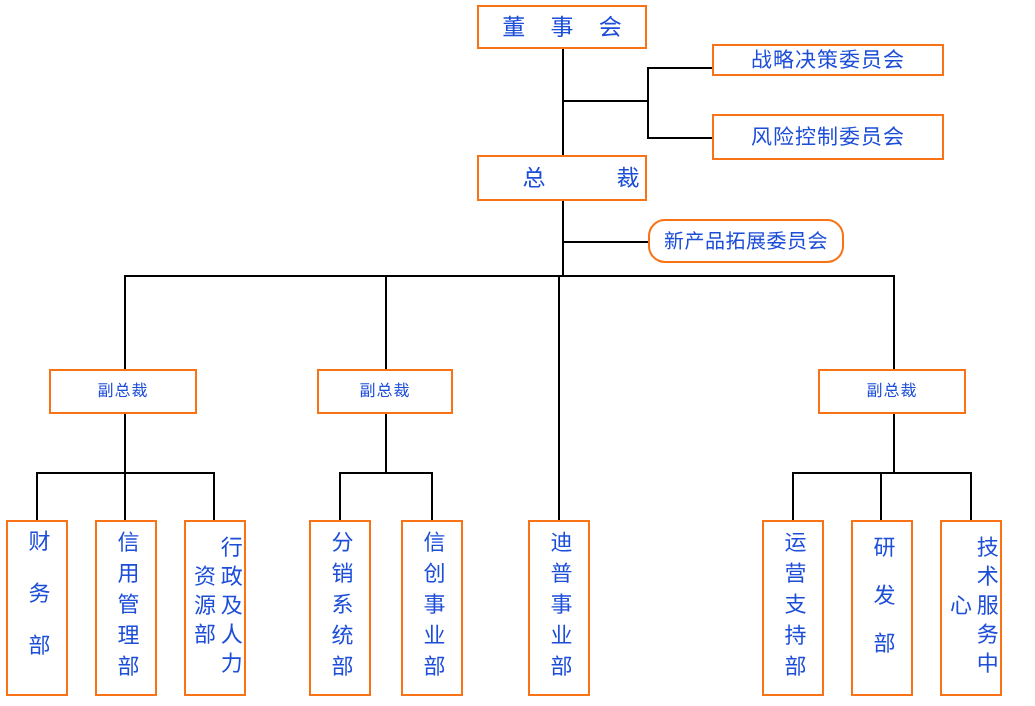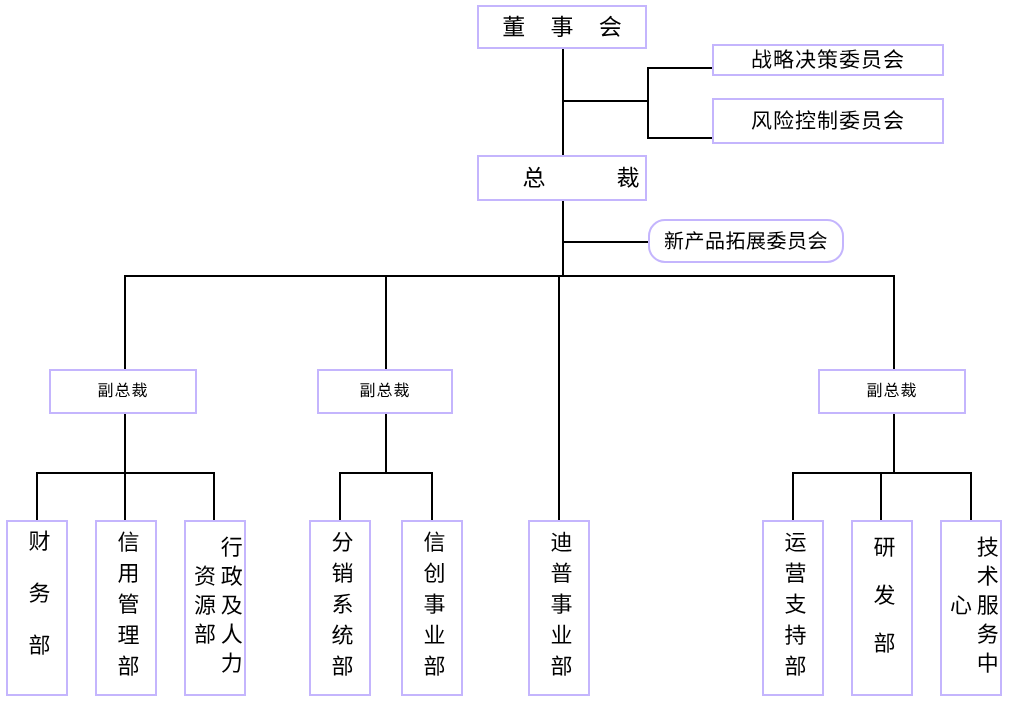--- a/index.html
+++ b/index.html
@@ -17,26 +17,26 @@
   }
   
   .ln{position:absolute;background:#000000;}
   .ln.h{height:2px;}
   .ln.v{width:2px;}
 
   
   .node{
     position:absolute;
     box-sizing:border-box;
-    border:2px solid #c4b5fd;
+    border:2px solid #f97316;
     background:#ffffff;
     display:flex;
     align-items:center;
     justify-content:center;
-    color:#000000;
+    color:#1d4ed8;
     line-height:1.05;
   }
   .node .lbl{display:block;text-align:center;}
 
   
   .horiz{font-size:23px;}
   .horiz .lbl{letter-spacing:0;white-space:nowrap;}
 
   .title-space .lbl{letter-spacing:9px;text-indent:9px;}
   .title-space2 .lbl{letter-spacing:24px;text-indent:24px;}
@@ -125,21 +125,21 @@
   <div class="ln v" style="left:970px;top:472px;height:50px;"></div>
 
   <div class="node horiz title-space" style="left:477px;top:5px;width:170px;height:44px;">
     <span class="lbl">董 事 会</span>
   </div>
 
   <div class="node committee" style="left:712px;top:44px;width:232px;height:32px;">
     <span class="lbl">战略决策委员会</span>
   </div>
 
-  <div class="node committee" style="left:712px;top:98px;width:232px;height:46px;">
+  <div class="node committee" style="left:712px;top:114px;width:232px;height:46px;">
     <span class="lbl">风险控制委员会</span>
   </div>
 
   <div class="node horiz title-space2" style="left:477px;top:155px;width:170px;height:46px;padding-left:38px;">
     <span class="lbl">总　裁</span>
   </div>
 
   <div class="node newprod" style="left:648px;top:219px;width:196px;height:44px;">
     <span class="lbl">新产品拓展委员会</span>
   </div>

